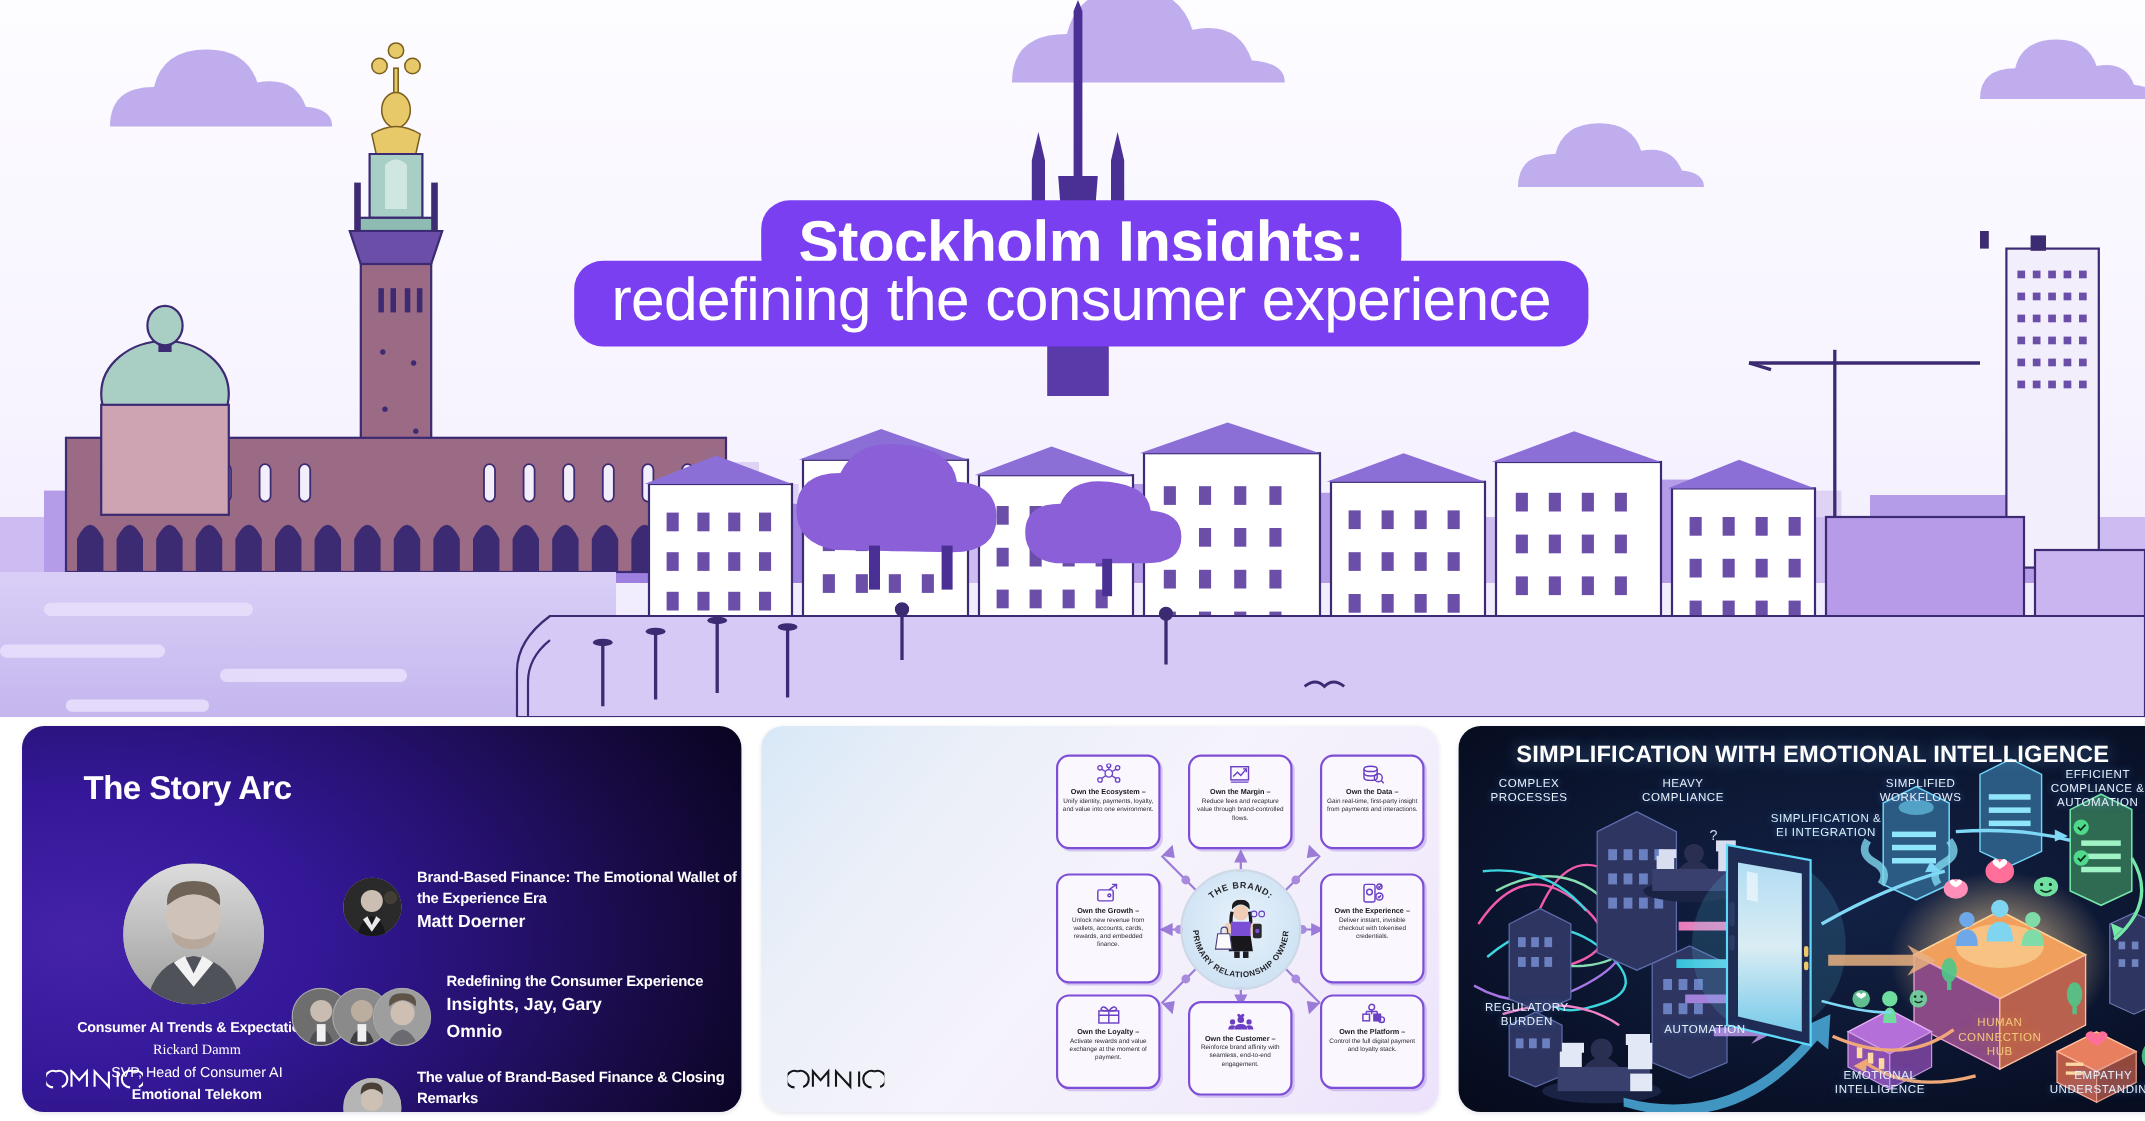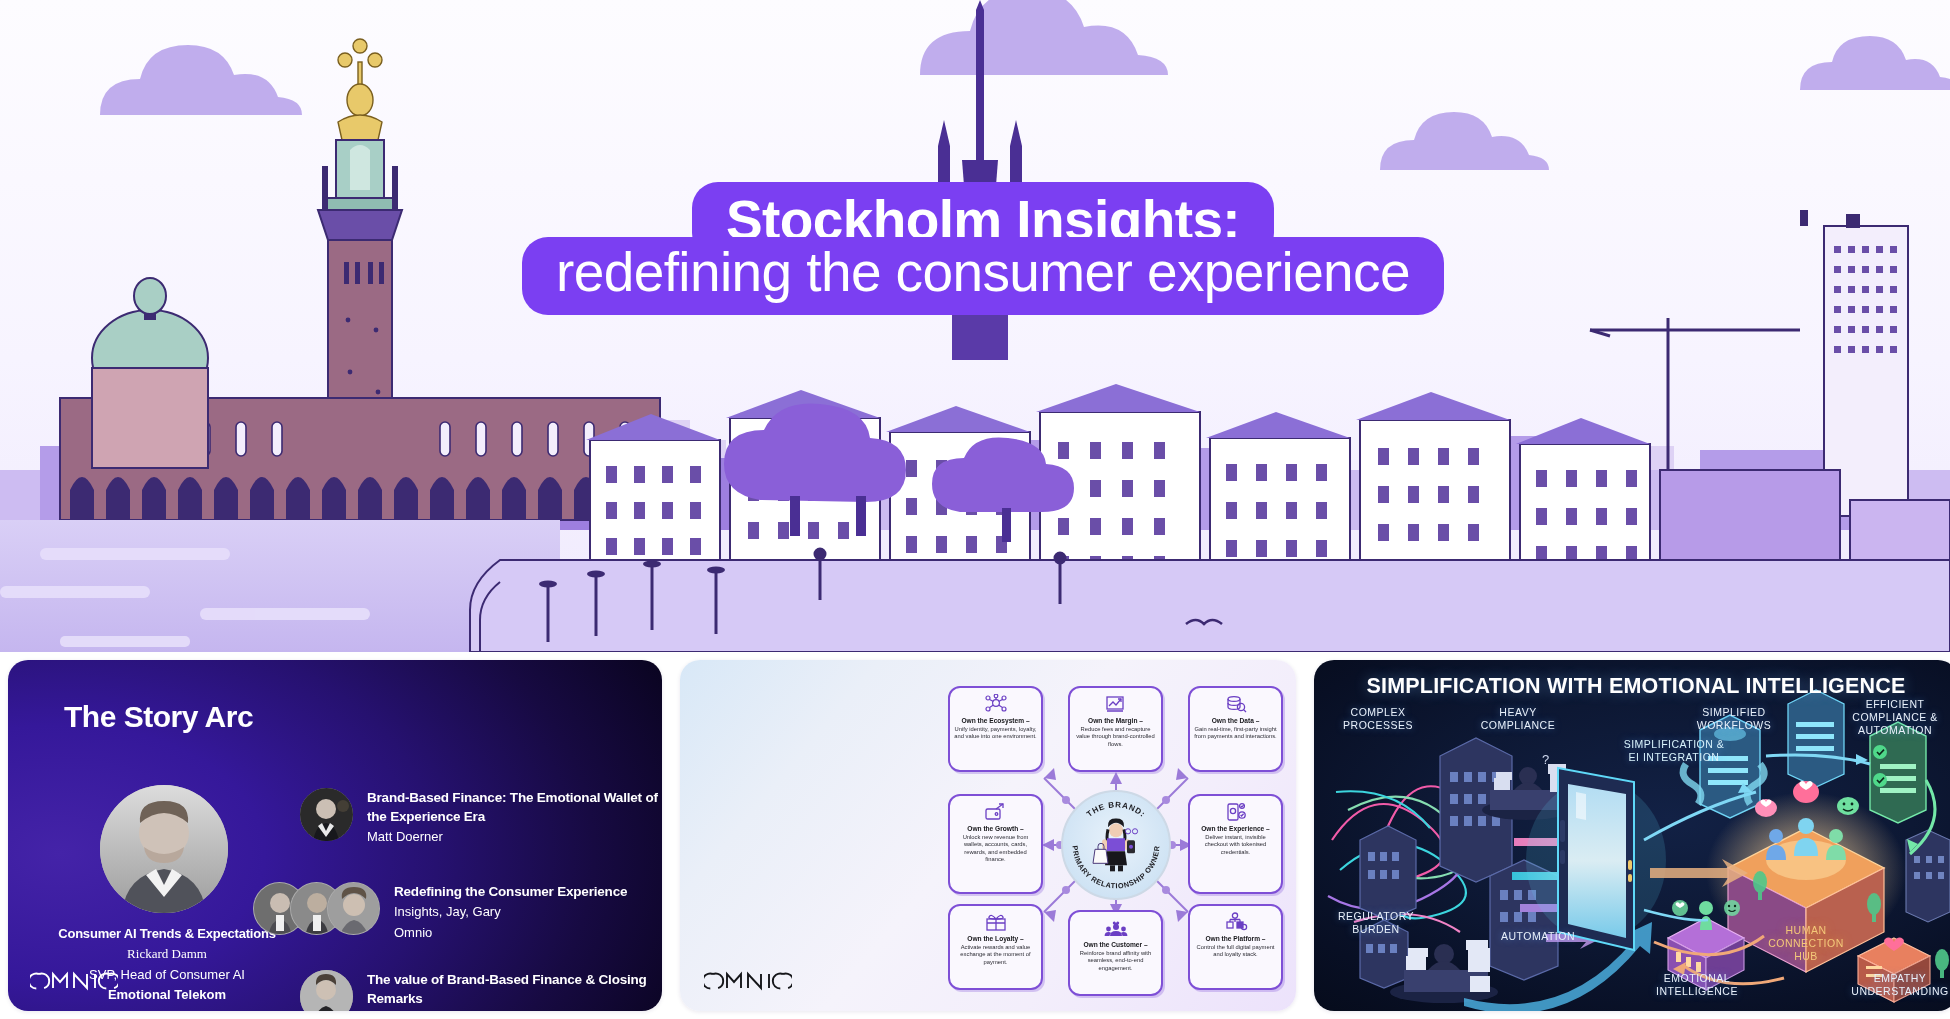--- a/index.html
+++ b/index.html
@@ -40,40 +40,40 @@
     position:absolute; left:0; top:660px; width:1950px; height:359px;
     display:flex; gap:18px; padding:0 8px 8px 8px;
   }
   .panel { border-radius:20px; overflow:hidden; position:relative; flex:0 0 auto; height:351px;
            box-shadow: 0 1px 4px rgba(40,20,90,.10); }
 
   
   .p1 { width:654px;
         background:
           radial-gradient(ellipse 120% 140% at 8% 55%, #4423a8 0%, #35189a 26%, #261170 48%, #170a42 68%, #0a0420 86%, #040211 100%);
-        color:#fff; }
+        color:#fff;margin-left:12px; }
   .p1 h2 { position:absolute; left:56px; top:40px; font-size:30px; font-weight:700; letter-spacing:-0.5px; }
   .p1 .bigface {
     position:absolute; left:92px; top:125px; width:128px; height:128px; border-radius:50%;
     overflow:hidden; background:#b9b9b9;
   }
   .p1 .omnio { position:absolute; left:22px; top:311px; }
   .p1 .leftcap { position:absolute; left:14px; top:266px; width:290px; text-align:center; }
   .p1 .leftcap .t1 { font-size:13px; font-weight:700; letter-spacing:-0.2px; }
   .p1 .leftcap .t2 { font-size:13px; font-weight:400; margin-top:5px;font-family:Liberation Serif, serif; }
   .p1 .leftcap .t3 { font-size:13px; font-weight:400; margin-top:5px; }
   .p1 .leftcap .t4 { font-size:13px; font-weight:700; margin-top:5px; }
 
-  .sess { position:absolute; display:flex; align-items:flex-start; gap:14px; }
+  .sess { position:absolute; display:flex; align-items:flex-end; gap:14px; }
   .sess .av { width:53px; height:53px; border-radius:50%; overflow:hidden; flex:0 0 auto; background:#9a9a9a; }
   .sess .avgroup { display:flex; }
   .sess .avgroup .av { margin-left:-16px; border:1px solid rgba(255,255,255,.18); }
   .sess .avgroup .av:first-child { margin-left:0; }
   .sess .tx .ti { font-size:13.5px; font-weight:700; line-height:1.42; letter-spacing:-0.2px; }
-  .sess .tx .sub { font-size:13px; font-weight:400; line-height:1.5; margin-top:1px; }
+  .sess .tx .sub { font-size:16px; font-weight:700; line-height:1.5; margin-top:1px; }
   .s1 { left:292px; top:128px; }
   .s2 { left:245px; top:222px; }
   .s3 { left:292px; top:310px; }
 
   
   .p2 { width:616px; background: linear-gradient(130deg,#d8e8f7 0%, #eaeff8 22%, #f5f3fb 48%, #f3eefb 70%, #ece2fb 100%); }
   .p2 .ttl { position:absolute; left:46px; top:108px; font-size:31px; font-weight:700; line-height:1.26; color:#111214; letter-spacing:-0.7px; }
   .p2 .ttl .pp { color:#7b4ef0; }
   .p2 .omnio { position:absolute; left:24px; top:311px; color:#15161a; }
 
@@ -1067,21 +1067,21 @@
           <path d="M330 250 q44 12 64 10" stroke="#7fd8f5" stroke-width="2.4"></path>
         </g>
       </svg>
 
       <div class="ttl">SIMPLIFICATION WITH EMOTIONAL INTELLIGENCE</div>
 
       <div class="lbl" style="left:16px;  top:46px;  width:96px;">COMPLEX<br>PROCESSES</div>
       <div class="lbl" style="left:152px; top:46px;  width:104px;">HEAVY<br>COMPLIANCE</div>
       <div class="lbl" style="left:10px;  top:250px; width:104px;">REGULATORY<br>BURDEN</div>
       <div class="lbl" style="left:168px; top:270px; width:112px;">AUTOMATION</div>
-      <div class="lbl cyan" style="left:278px; top:78px; width:112px;margin-left:26px;">SIMPLIFICATION &amp;<br>EI INTEGRATION</div>
+      <div class="lbl cyan" style="left:278px; top:78px; width:112px;">SIMPLIFICATION &amp;<br>EI INTEGRATION</div>
       <div class="lbl" style="left:368px; top:46px;  width:104px;">SIMPLIFIED<br>WORKFLOWS</div>
       <div class="lbl" style="left:524px; top:38px;  width:114px;">EFFICIENT<br>COMPLIANCE &amp;<br>AUTOMATION</div>
       <div class="lbl gold" style="left:440px; top:264px; width:104px;">HUMAN<br>CONNECTION<br>HUB</div>
       <div class="lbl" style="left:328px; top:312px; width:110px;">EMOTIONAL<br>INTELLIGENCE</div>
       <div class="lbl" style="left:530px; top:312px; width:112px;">EMPATHY<br>UNDERSTANDING</div>
     </div>
 
   </div>
 </div>
 

